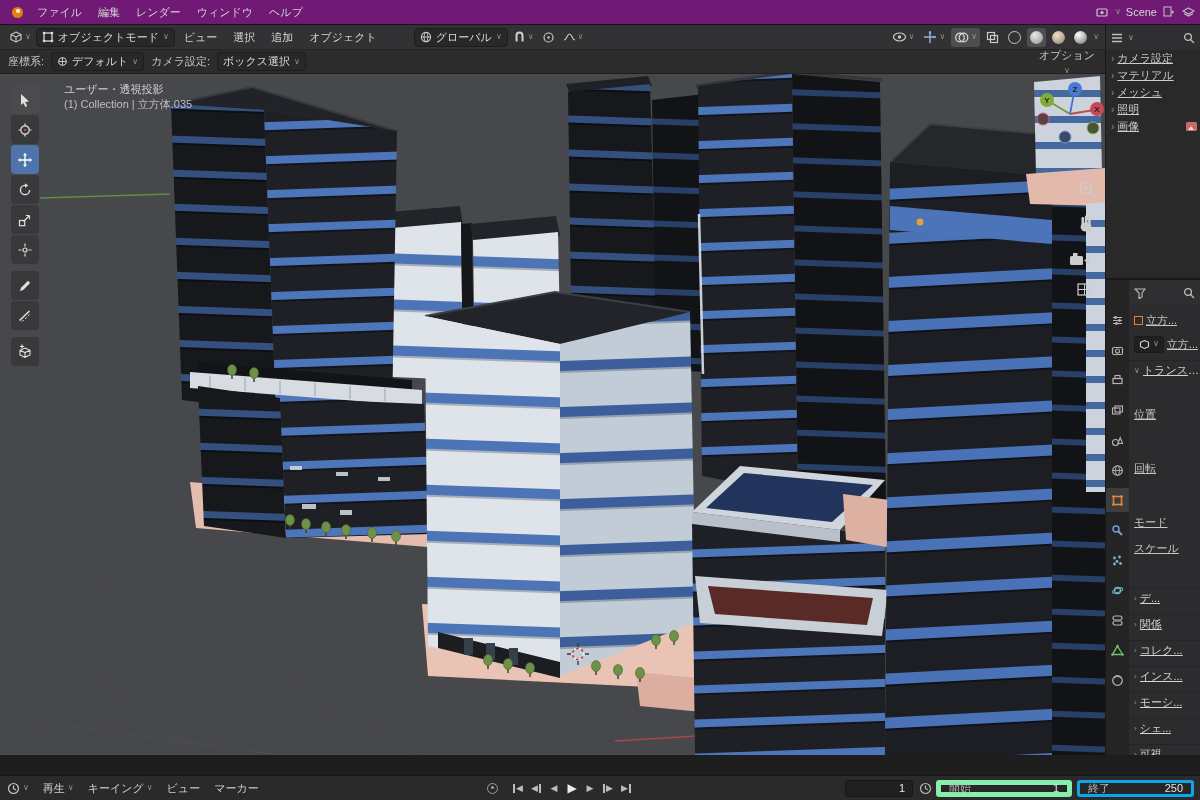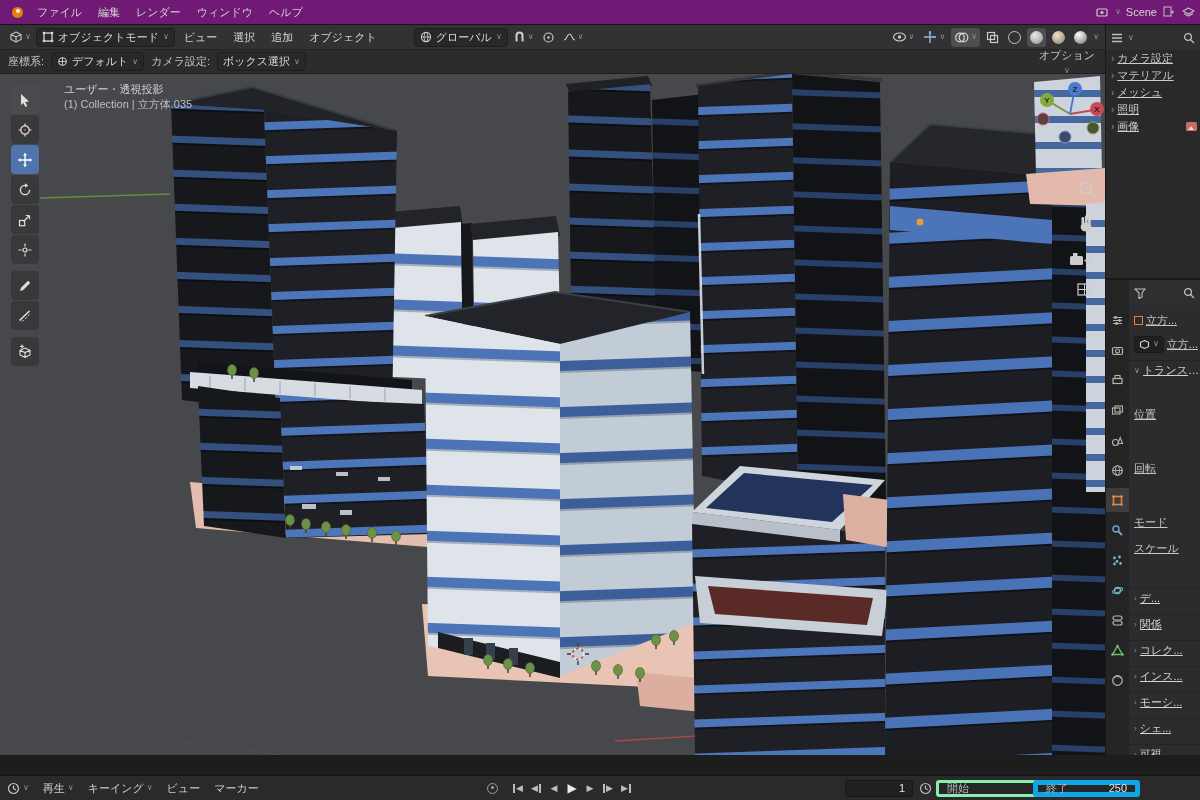--- a/index.html
+++ b/index.html
@@ -81,22 +81,22 @@
   .timeline { position:absolute; left:0; bottom:0; width:1200px; height:25px; background:#2a2a2b; border-top:1px solid #161616; display:flex; align-items:center; color:#cfcfcf; }
   .tl-menu { padding:0 7px; display:flex; align-items:center; gap:3px; }
   .rec { position:absolute; left:487px; width:11px; height:11px; border:1.5px solid #9d9d9d; border-radius:50%; }
   .rec::after { content:""; position:absolute; left:2.5px; top:2.5px; width:3px; height:3px; border-radius:50%; background:#9d9d9d; }
   .transport { position:absolute; left:510px; display:flex; align-items:center; gap:2px; }
   .tbtn { width:16px; height:17px; display:flex; align-items:center; justify-content:center; gap:1px; color:#bdbdbd; font-size:9px; border-radius:2px; }
   .tbtn .bar { width:2px; height:9px; background:#bdbdbd; }
   .tbtn.play { font-size:12px; color:#ececec; }
   .field { position:absolute; height:17px; background:#202021; border-radius:3px; display:flex; align-items:center; font-size:11px; }
   .f-frame { left:845px; width:68px; justify-content:flex-end; padding-right:7px; color:#e6e6e6; border:1px solid #161617; }
-  .f-start { left:936px; width:136px; justify-content:space-between; padding:0 8px; background:#262627; border:3px solid #86efac; }
-  .f-end { left:1033px; width:107px; justify-content:space-between; padding:0 8px; background:#262627; border:5px solid #0ea5e9; }
+  .f-start { left:936px; width:136px; justify-content:space-between; padding:0 8px; background:#262627; border:5px solid #86efac; }
+  .f-end { left:1077px; width:117px; justify-content:space-between; padding:0 8px; background:#262627; border:3px solid #0ea5e9; }
   .tl-clock { position:absolute; left:918px; }
 </style>
 </head>
 <body>
 
 <div class="app">
 
 
   <div class="topbar">
     <span class="blogo">

